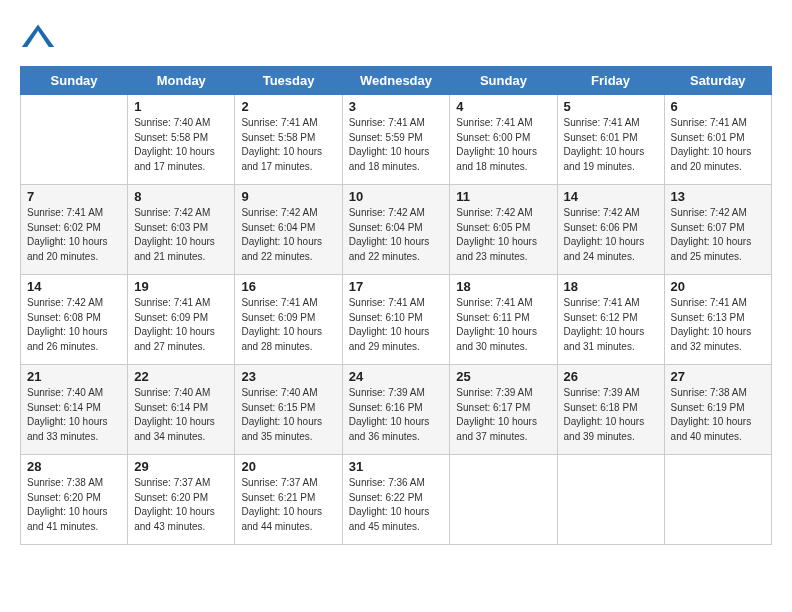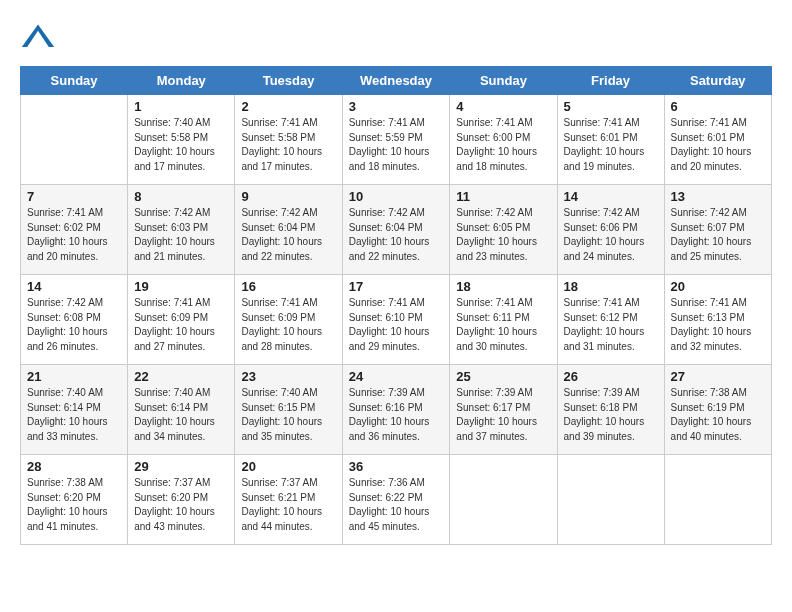--- a/index.html
+++ b/index.html
@@ -243,21 +243,21 @@
         </td>
         <td>
           <span class="day-number">29</span>
           <div class="day-info">Sunrise: 7:37 AM<br>Sunset: 6:20 PM<br>Daylight: 10 hours and 43 minutes.</div>
         </td>
         <td>
           <span class="day-number">20</span>
           <div class="day-info">Sunrise: 7:37 AM<br>Sunset: 6:21 PM<br>Daylight: 10 hours and 44 minutes.</div>
         </td>
         <td>
-          <span class="day-number">36</span>
+          <span class="day-number">31</span>
           <div class="day-info">Sunrise: 7:36 AM<br>Sunset: 6:22 PM<br>Daylight: 10 hours and 45 minutes.</div>
         </td>
         <td class="empty-cell"></td>
         <td class="empty-cell"></td>
         <td class="empty-cell"></td>
       </tr>
     </tbody>
 </table>
 
 </body></html>

